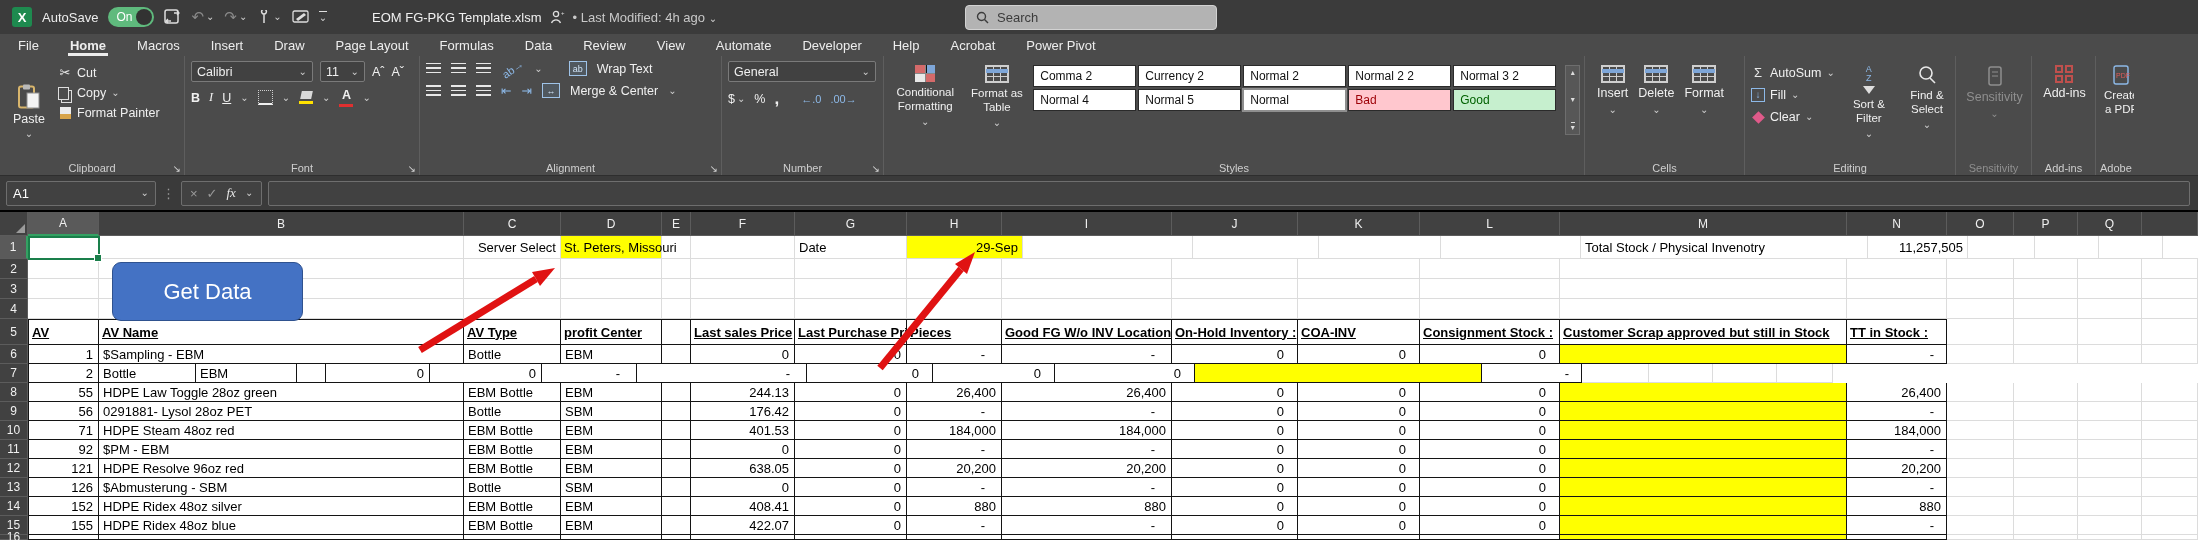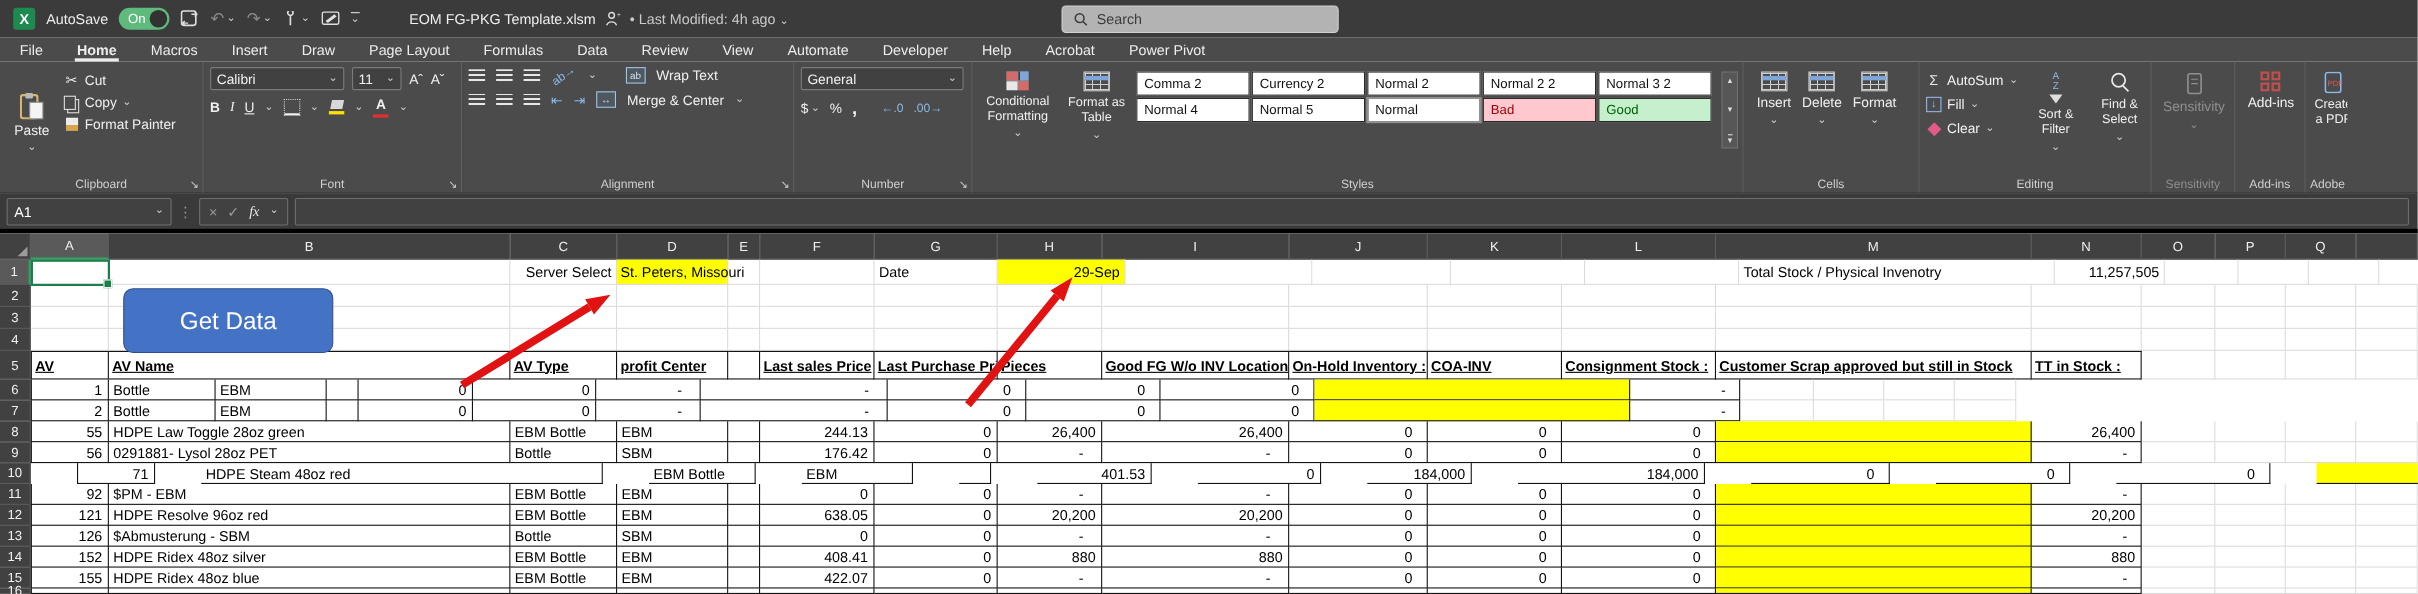--- a/index.html
+++ b/index.html
@@ -76,21 +76,21 @@
      border:1px solid #cfcfcf;}
   .eraser{width:9px;height:9px;background:#e05a8a;transform:rotate(45deg);display:inline-block;}
   .sens .mic,.sens span{color:#8f8f8f;}
   .addins-ic{width:18px;height:18px;display:grid;grid-template-columns:1fr 1fr;grid-template-rows:1fr 1fr;gap:2px;}
   .addins-ic i{border:2px solid #c0504d;box-sizing:border-box;}
   .sortic{font-size:9px;color:#8db9e8;display:flex;flex-direction:column;line-height:1;align-items:center;}
   .funnel{width:0;height:0;border-left:6px solid transparent;border-right:6px solid transparent;border-top:8px solid #dedede;}
 
   
   .fbar{height:36px;background:#3a3a3a;display:flex;align-items:center;padding-left:6px;box-sizing:border-box;gap:6px;
-    border-bottom:4px solid #000000;}
+    border-bottom:2px solid #000000;}
   .namebox{width:150px;height:25px;background:#414141;border:1px solid #6e6e6e;border-radius:2px;color:#fff;font-size:13px;
     display:flex;align-items:center;justify-content:space-between;padding:0 6px;box-sizing:border-box;}
   .fdots{color:#9a9a9a;font-size:13px;}
   .fxgrp{height:25px;background:#414141;border:1px solid #6e6e6e;border-radius:2px;display:flex;align-items:center;gap:9px;
     padding:0 8px;box-sizing:border-box;}
   .fxbtn{color:#9a9a9a;font-size:13px;}
   .fxbtn.fx{color:#e8e8e8;font-style:italic;font-family:"Liberation Serif",serif;}
   .finput{flex:1;height:25px;margin-right:8px;background:#414141;border:1px solid #6e6e6e;border-radius:2px;color:#fff;
     font-size:13px;padding:0 6px;box-sizing:border-box;display:flex;align-items:center;}
 
@@ -617,20 +617,21 @@
         <div class="c tb th" style="width: 287px;">Customer Scrap approved but still in Stock</div>
         <div class="c tb th" style="width: 100px;">TT in Stock :</div>
         <div class="c" style="width: 67px;"></div>
         <div class="c" style="width: 64px;"></div>
         <div class="c" style="width: 64px;"></div>
         <div class="c" style="width: 56px;"></div>
       </div>
       <div class="row" style="height: 19px;">
         <div class="rn">6</div>
         <div class="c tb num bl" style="width: 71px;">1</div>
+        <div class="c tb al" style="width: 365px;">$Sampling - EBM</div>
         <div class="c tb al" style="width: 97px;">Bottle</div>
         <div class="c tb al" style="width: 101px;">EBM</div>
         <div class="c tb" style="width: 29px;"></div>
         <div class="c tb num" style="width: 104px;">0</div>
         <div class="c tb num" style="width: 112px;">0</div>
         <div class="c tb dash" style="width: 95px;">-</div>
         <div class="c tb dash" style="width: 170px;">-</div>
         <div class="c tb num2" style="width: 126px;">0</div>
         <div class="c tb num2" style="width: 122px;">0</div>
         <div class="c tb num2" style="width: 140px;">0</div>
@@ -696,21 +697,21 @@
         <div class="c tb num2" style="width: 126px;">0</div>
         <div class="c tb num2" style="width: 122px;">0</div>
         <div class="c tb num2" style="width: 140px;">0</div>
         <div class="c tb yel" style="width: 287px;"></div>
         <div class="c tb dashn" style="width: 100px;">-</div>
         <div class="c" style="width: 67px;"></div>
         <div class="c" style="width: 64px;"></div>
         <div class="c" style="width: 64px;"></div>
         <div class="c" style="width: 56px;"></div>
       </div>
-      <div class="row" style="height: 19px; gap: 42px;">
+      <div class="row" style="height: 19px;">
         <div class="rn">10</div>
         <div class="c tb num bl" style="width: 71px;">71</div>
         <div class="c tb al" style="width: 365px;">HDPE Steam 48oz red</div>
         <div class="c tb al" style="width: 97px;">EBM Bottle</div>
         <div class="c tb al" style="width: 101px;">EBM</div>
         <div class="c tb" style="width: 29px;"></div>
         <div class="c tb num" style="width: 104px;">401.53</div>
         <div class="c tb num" style="width: 112px;">0</div>
         <div class="c tb num" style="width: 95px;">184,000</div>
         <div class="c tb num" style="width: 170px;">184,000</div>

